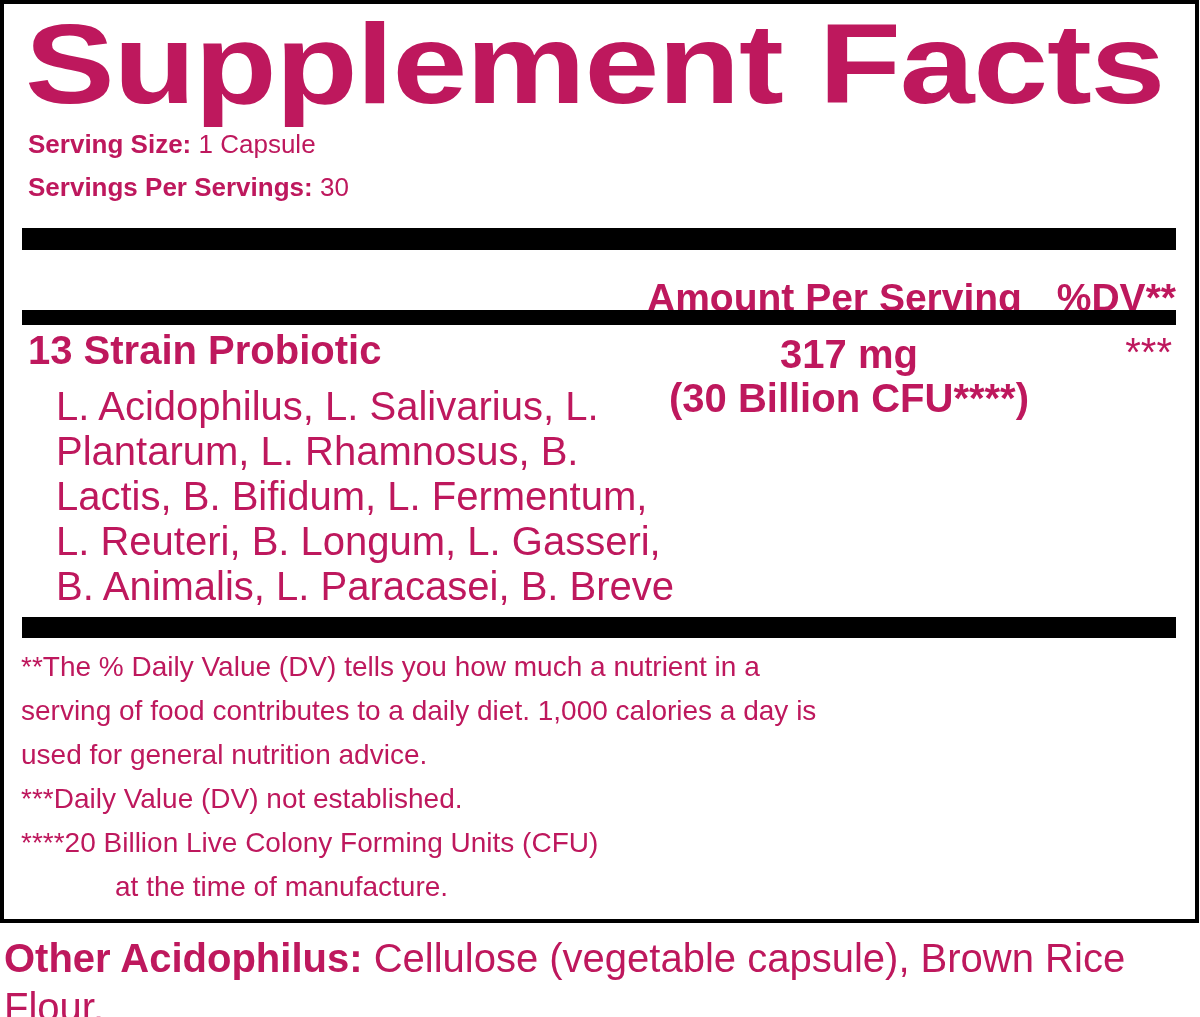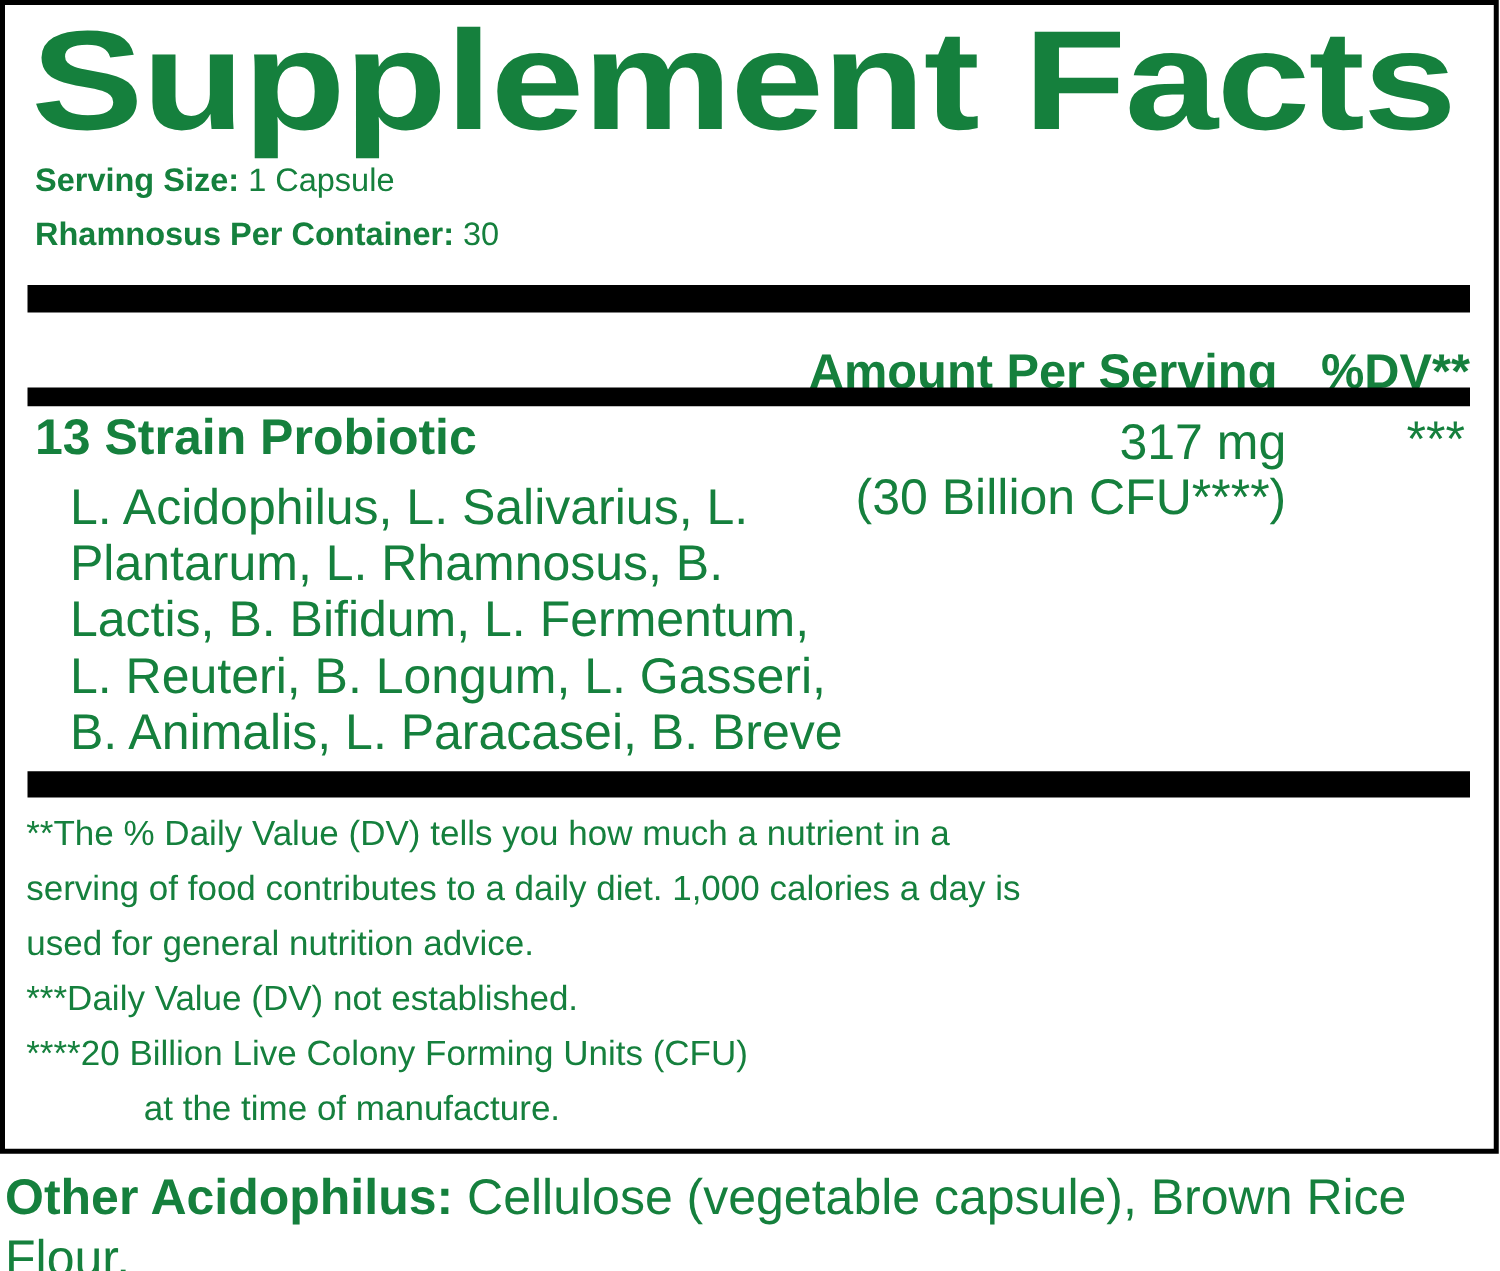--- a/index.html
+++ b/index.html
@@ -1,20 +1,20 @@
 <!DOCTYPE html>
 <html><head>
 <meta charset="utf-8">
 <style>
   html, body { margin:0; padding:0; }
   .page {
     position:relative;
     width:1200px; height:1017px;
     background:#ffffff;
-    color:#15803d;
+    color:#be185d;
     font-family:"Liberation Sans","DejaVu Sans",sans-serif;
     overflow:hidden;
   }
   .b { font-weight:bold; }
 
   .facts-box {
     position:absolute; left:0; top:0;
     width:1199px; height:923px;
     border:4px solid #000;
     box-sizing:border-box;
@@ -46,21 +46,21 @@
   }
   .dv-gap { margin-left:24px; }
 
   .main-section {
     position:absolute; left:24px; right:21px; top:322px;
     font-size:40px; line-height:48px;
   }
   .strain-name { font-weight:bold; }
   .amount-stack {
     position:absolute; right:145px; top:6px;
-    text-align:right; line-height:44px; white-space:nowrap;
+    text-align:center; line-height:44px; white-space:nowrap;font-weight:bold;
   }
   .dv-stars { position:absolute; right:2px; top:2px; }
   .strain-list {
     position:absolute; left:28px; top:58px;
     line-height:45px; white-space:nowrap;
   }
 
   .footnotes {
     position:absolute; left:17px; right:21px; top:641px;
     font-size:28px; line-height:44px; white-space:nowrap;
@@ -81,21 +81,21 @@
   <div class="facts-box">
 
     <div class="title">Supplement Facts</div>
 
     <div class="serving-info">
       <div>
         <span class="b">Serving Size:</span>
         <span>1 Capsule</span>
       </div>
       <div>
-        <span class="b">Rhamnosus Per Container:</span>
+        <span class="b">Servings Per Servings:</span>
         <span>30</span>
       </div>
     </div>
 
     <div class="bar bar1"></div>
 
     <div class="header-row">
       <span>Amount Per Serving</span>
       <span class="dv-gap">%DV**</span>
     </div>

